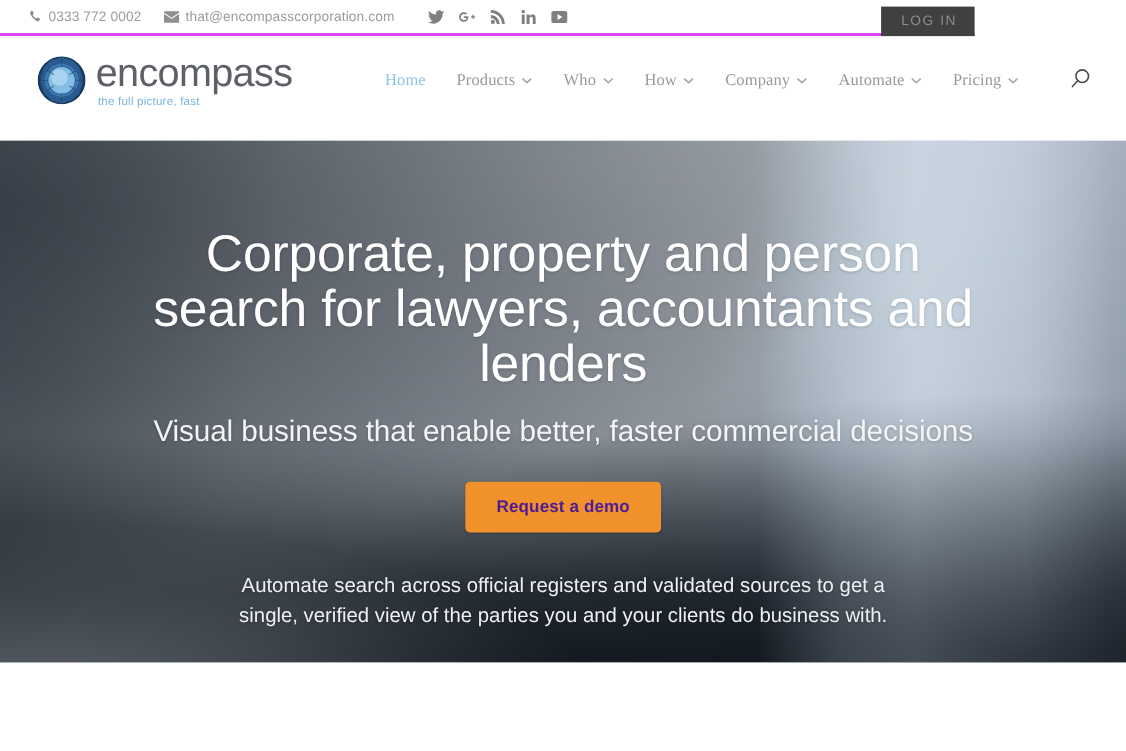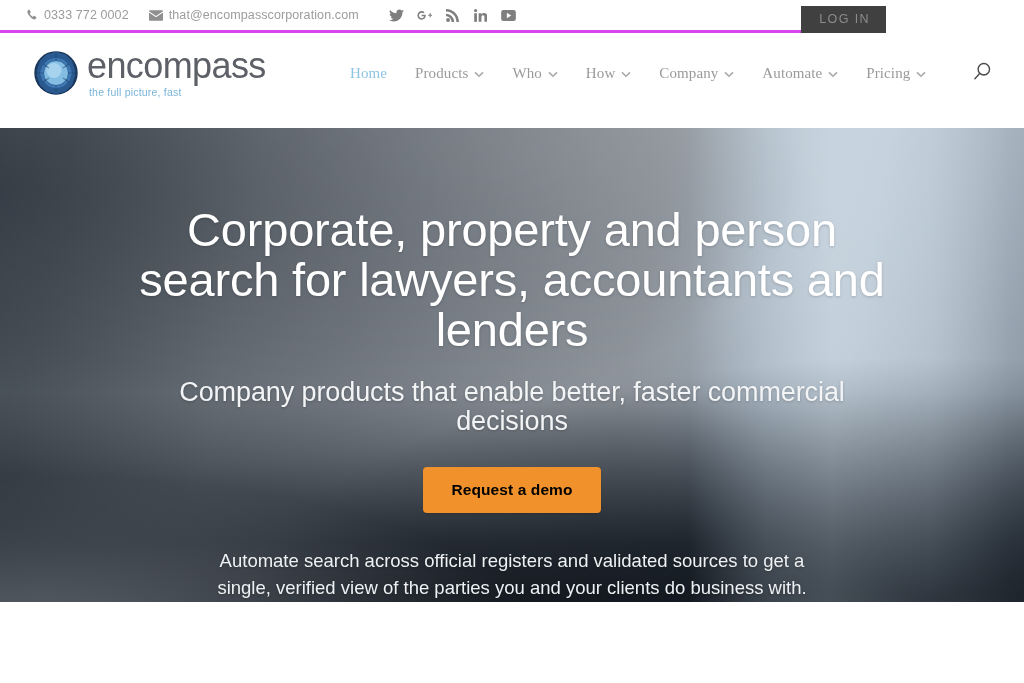--- a/index.html
+++ b/index.html
@@ -137,21 +137,21 @@
     letter-spacing:-.2px; max-width:760px; margin:0 auto;
     text-shadow:0 1px 3px rgba(0,0,0,.18);
   }
   .h2{
     color:#f2f4f6; font-weight:300; font-size:27px; line-height:29px;
     letter-spacing:-.1px; max-width:760px; margin:23px auto 0;
     text-shadow:0 1px 3px rgba(0,0,0,.2);
   }
   .cta-wrap{ margin-top:31px; }
   .cta{
-    display:inline-block; background:#f0912c; color:#000000;
+    display:inline-block; background:#f0912c; color:#4c1d95;
     font-size:15.5px; font-weight:700; letter-spacing:.1px;
     padding:15px 28px; border:none; border-radius:4px; cursor:pointer;
     line-height:1; box-shadow:0 1px 2px rgba(0,0,0,.15);
     font-family:"Liberation Sans", sans-serif;
   }
   .blurb{
     color:#eef1f3; font-weight:300; font-size:18.5px; line-height:27px;
     max-width:610px; margin:34px auto 0;
     text-shadow:0 1px 3px rgba(0,0,0,.22);
   }
@@ -305,19 +305,19 @@
 <section class="hero">
   <div class="hero-bg">
     <div class="layer l-base"></div>
     <div class="layer l-col"></div>
     <div class="layer l-dark-left"></div>
     <div class="layer l-vignette"></div>
   </div>
 
   <div class="hero-content">
     <h1 class="h1">Corporate, property and person search for lawyers, accountants and lenders</h1>
-    <h2 class="h2">Company products that enable better, faster commercial decisions</h2>
+    <h2 class="h2">Visual business that enable better, faster commercial decisions</h2>
     <div class="cta-wrap">
       <button class="cta">Request a demo</button>
     </div>
     <p class="blurb">Automate search across official registers and validated sources to get a single, verified view of the parties you and your clients do business with.</p>
   </div>
 </section>
 
 </body></html>

